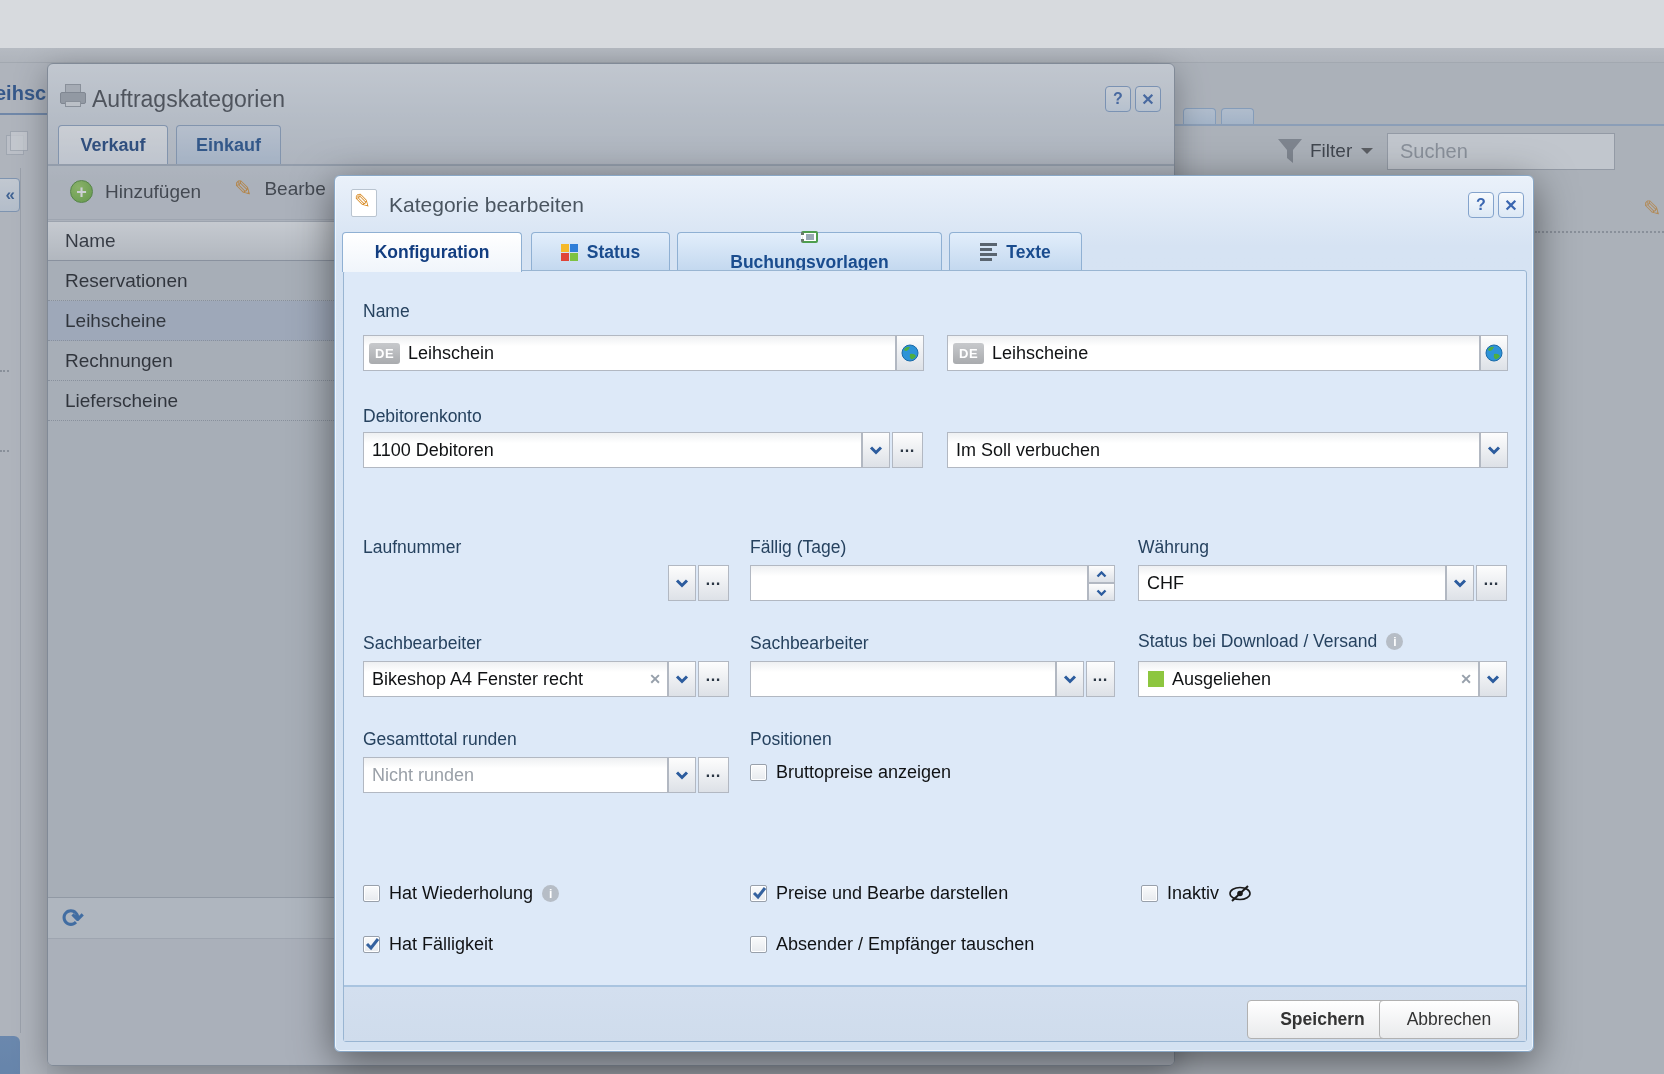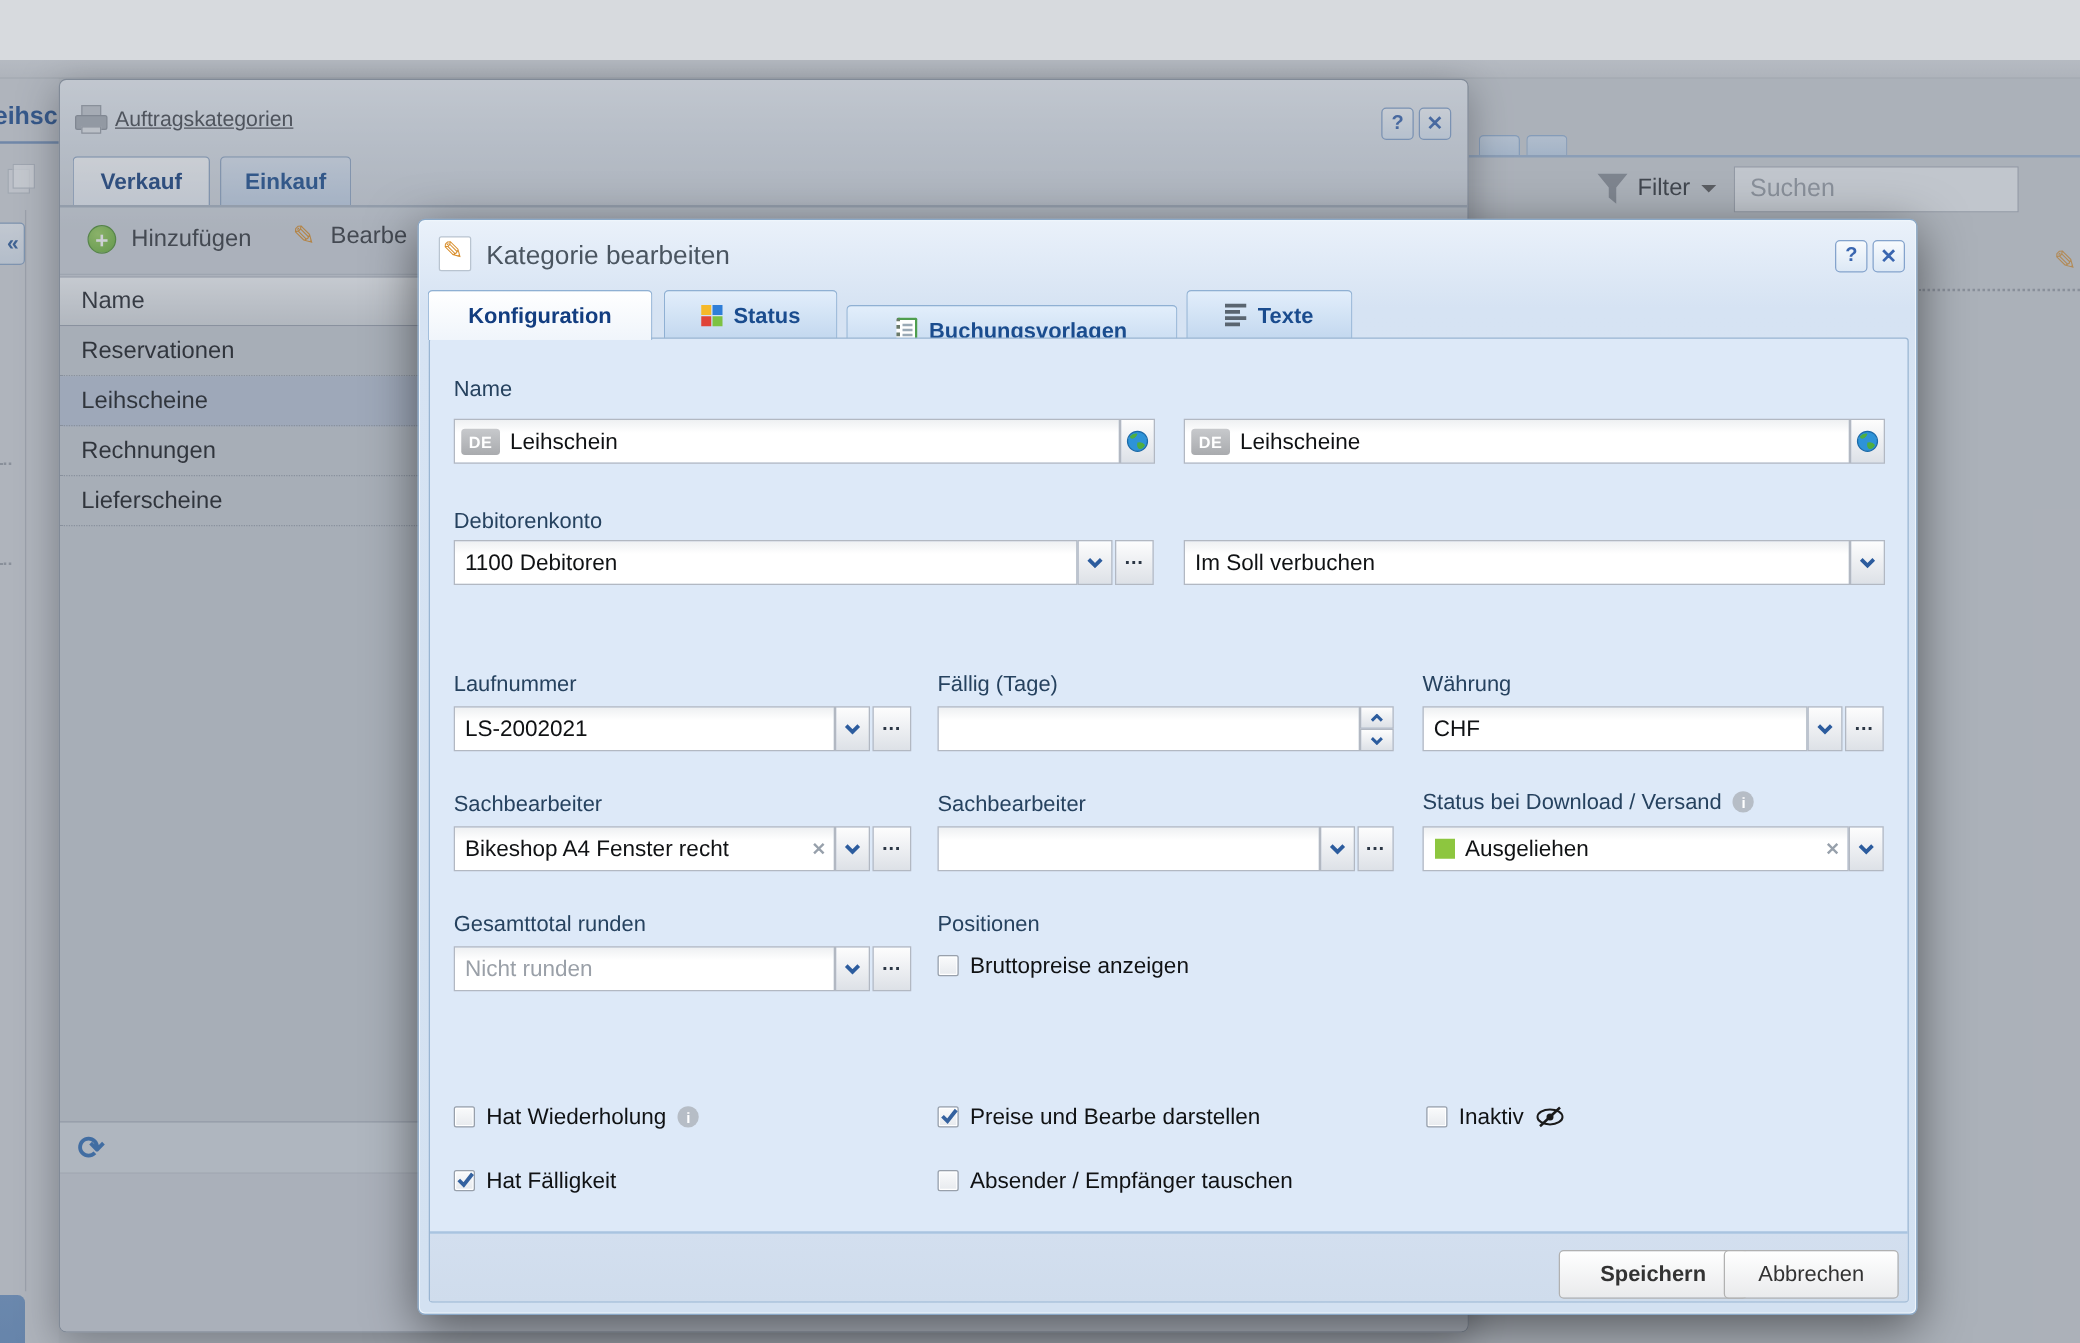--- a/index.html
+++ b/index.html
@@ -19,21 +19,21 @@
   .caret-down{width:0;height:0;border-left:6px solid transparent;border-right:6px solid transparent;border-top:6px solid #555;}
   .searchbox{background:#eef0f3;border:1px solid #a9afb8;}
   .searchbox input{border:none;outline:none;background:transparent;width:100%;height:100%;font-size:20px;color:#3c4046;padding:0 12px;}
   .searchbox input::placeholder{color:#9aa0a8;}
   .tabfrag{background:linear-gradient(#d4e2f2,#c0d4ea);border:1px solid #93b2d6;border-bottom:none;border-radius:4px 4px 0 0;}
   .hairline-blue{background:#9db5d2;}
 
   
   .bgwin{background:linear-gradient(#eef2f7,#dde3ea 50px,#ccd1d8 120px);border:1px solid #8e97a3;border-radius:6px;
     box-shadow:0 8px 32px rgba(0,0,0,.38);overflow:hidden;}
-  .bgwin-title{font-size:17px;color:#43474d;text-decoration:underline;}
+  .bgwin-title{font-size:23px;color:#43474d;}
   .winbtn{border:1px solid #84a3cc;border-radius:4px;background:linear-gradient(#f7fafd,#dce8f5);
     color:#3a66b0;font-weight:bold;display:flex;align-items:center;justify-content:center;font-size:16px;}
   .tab{border:1px solid #8fa6c4;border-bottom:none;border-radius:4px 4px 0 0;display:flex;align-items:center;
     justify-content:center;gap:8px;font-weight:bold;color:#1a4c8e;background:linear-gradient(#dde6f2,#c2d2e6);font-size:18px;}
   .tab.active{background:linear-gradient(#fbfcfd,#e9eef5);color:#163f7e;}
   .tabline{background:#a9b3c0;}
   .tbar-label{font-size:19px;color:#33373c;}
   .plus-icon{width:23px;height:23px;border-radius:50%;background:radial-gradient(circle at 35% 30%,#9bd15f,#64ad35);
     border:1px solid #4e8f2f;color:#fff;font-weight:bold;font-size:18px;display:flex;align-items:center;justify-content:center;line-height:1;}
   .pencil{color:#d98e2b;font-size:22px;line-height:1;}
@@ -210,21 +210,21 @@
     </div>
     <div class="abs dtab" style="left:196px;top:56px;width:139px;height:39px;">
       <span class="quad">
         <i style="background:#f5b92a;"></i>
           <i style="background:#2f7ed8;"></i>
           <i style="background:#e04438;"></i>
           <i style="background:#7dc242;"></i>
       </span>
       <span>Status</span>
     </div>
-    <div class="abs dtab" style="left:342px;top:68px;width:265px;height:39px;">
+    <div class="abs dtab" style="left:342px;top:56px;width:265px;height:39px;flex-direction:column;">
       <span class="notebook">
           <i></i>
           <i></i>
           <i></i>
         </span>
       <span>Buchungsvorlagen</span>
     </div>
     <div class="abs dtab" style="left:614px;top:56px;width:133px;height:39px;">
       <span class="texte-icon" style="width:17px;">
           <i></i>
@@ -276,23 +276,20 @@
       <div class="abs field" style="left:603px;top:161px;width:533px;height:36px;">
         <span class="val">Im Soll verbuchen</span>
       </div>
       <div class="abs trigger" style="left:1136px;top:161px;width:28px;height:36px;">
         <svg width="14" height="9" viewBox="0 0 14 9">
             <path d="M2,1.5 L7,6.5 L12,1.5" stroke="#2c5c9e" stroke-width="3" fill="none"></path>
           </svg>
       </div>
 
       <span class="abs flabel" style="left:19px;top:266px;">Laufnummer</span>
-      <div class="abs field" style="left:19px;top:294px;width:305px;height:36px;">
-        <span class="val">LS-2002021</span>
-      </div>
       <div class="abs trigger" style="left:324px;top:294px;width:28px;height:36px;">
         <svg width="14" height="9" viewBox="0 0 14 9">
             <path d="M2,1.5 L7,6.5 L12,1.5" stroke="#2c5c9e" stroke-width="3" fill="none"></path>
           </svg>
       </div>
       <div class="abs trigger" style="left:354px;top:294px;width:31px;height:36px;">
         <span class="dots">…</span>
       </div>
 
       <span class="abs flabel" style="left:406px;top:266px;">Fällig (Tage)</span>

